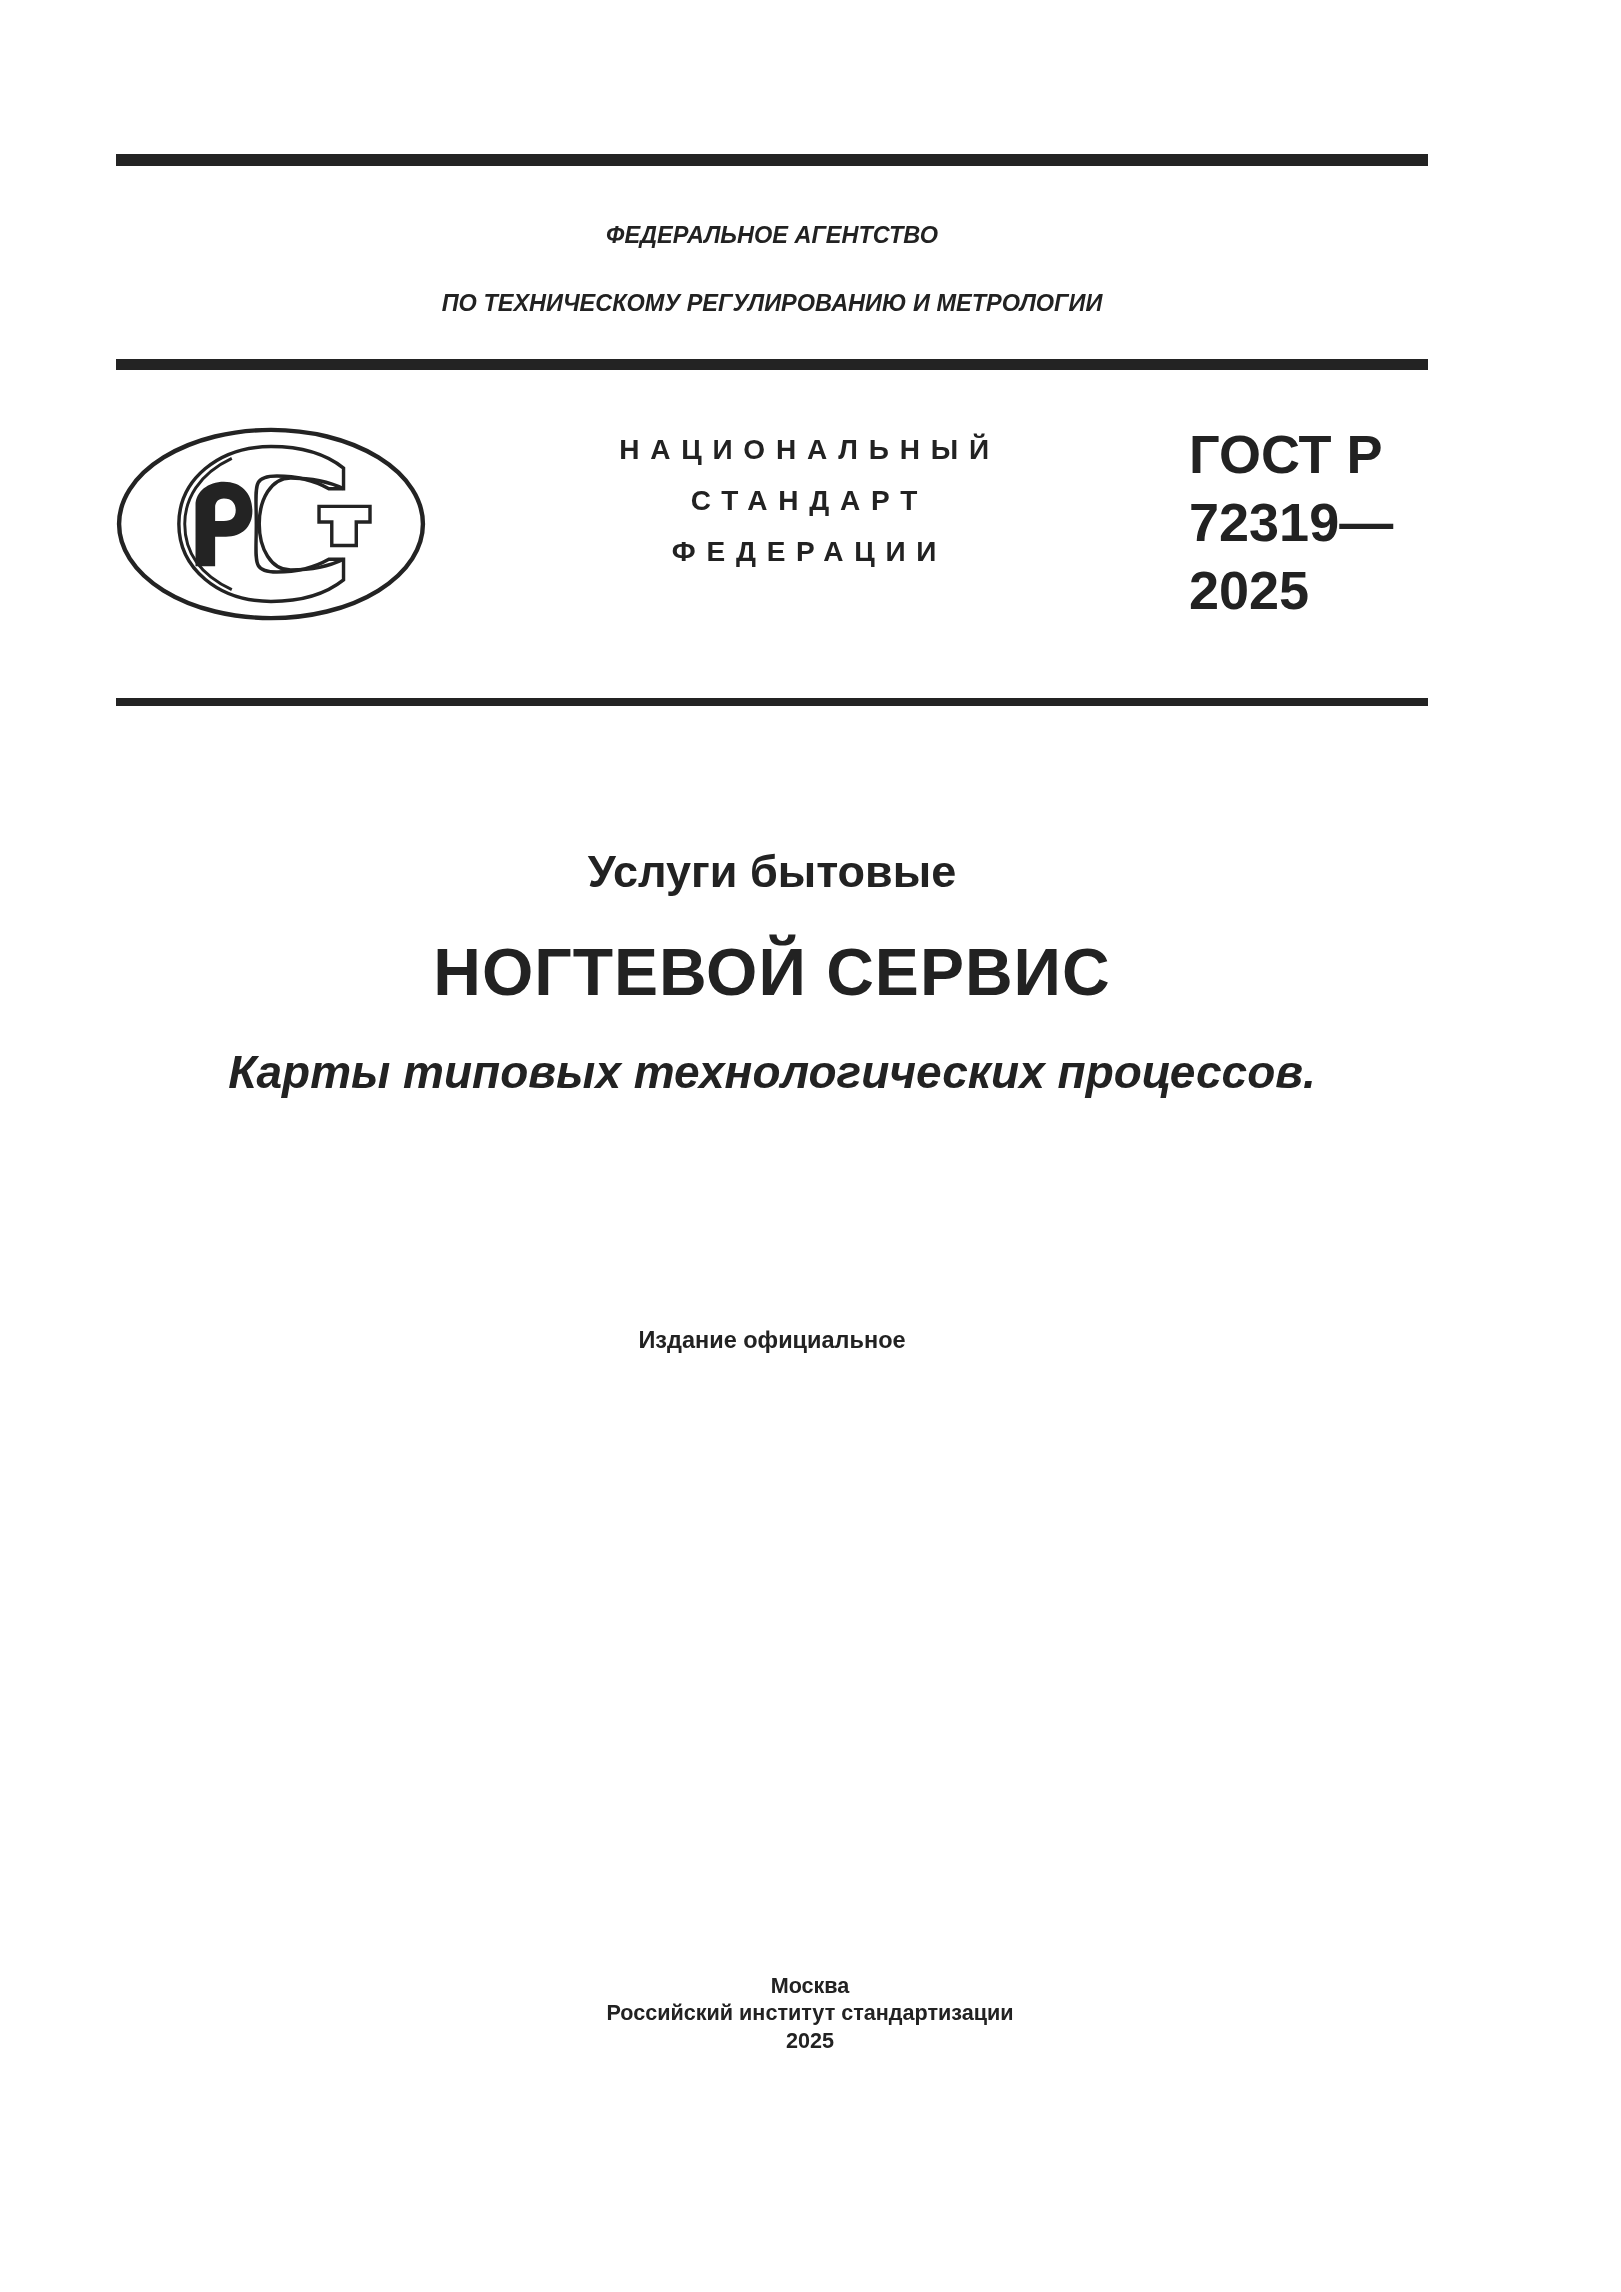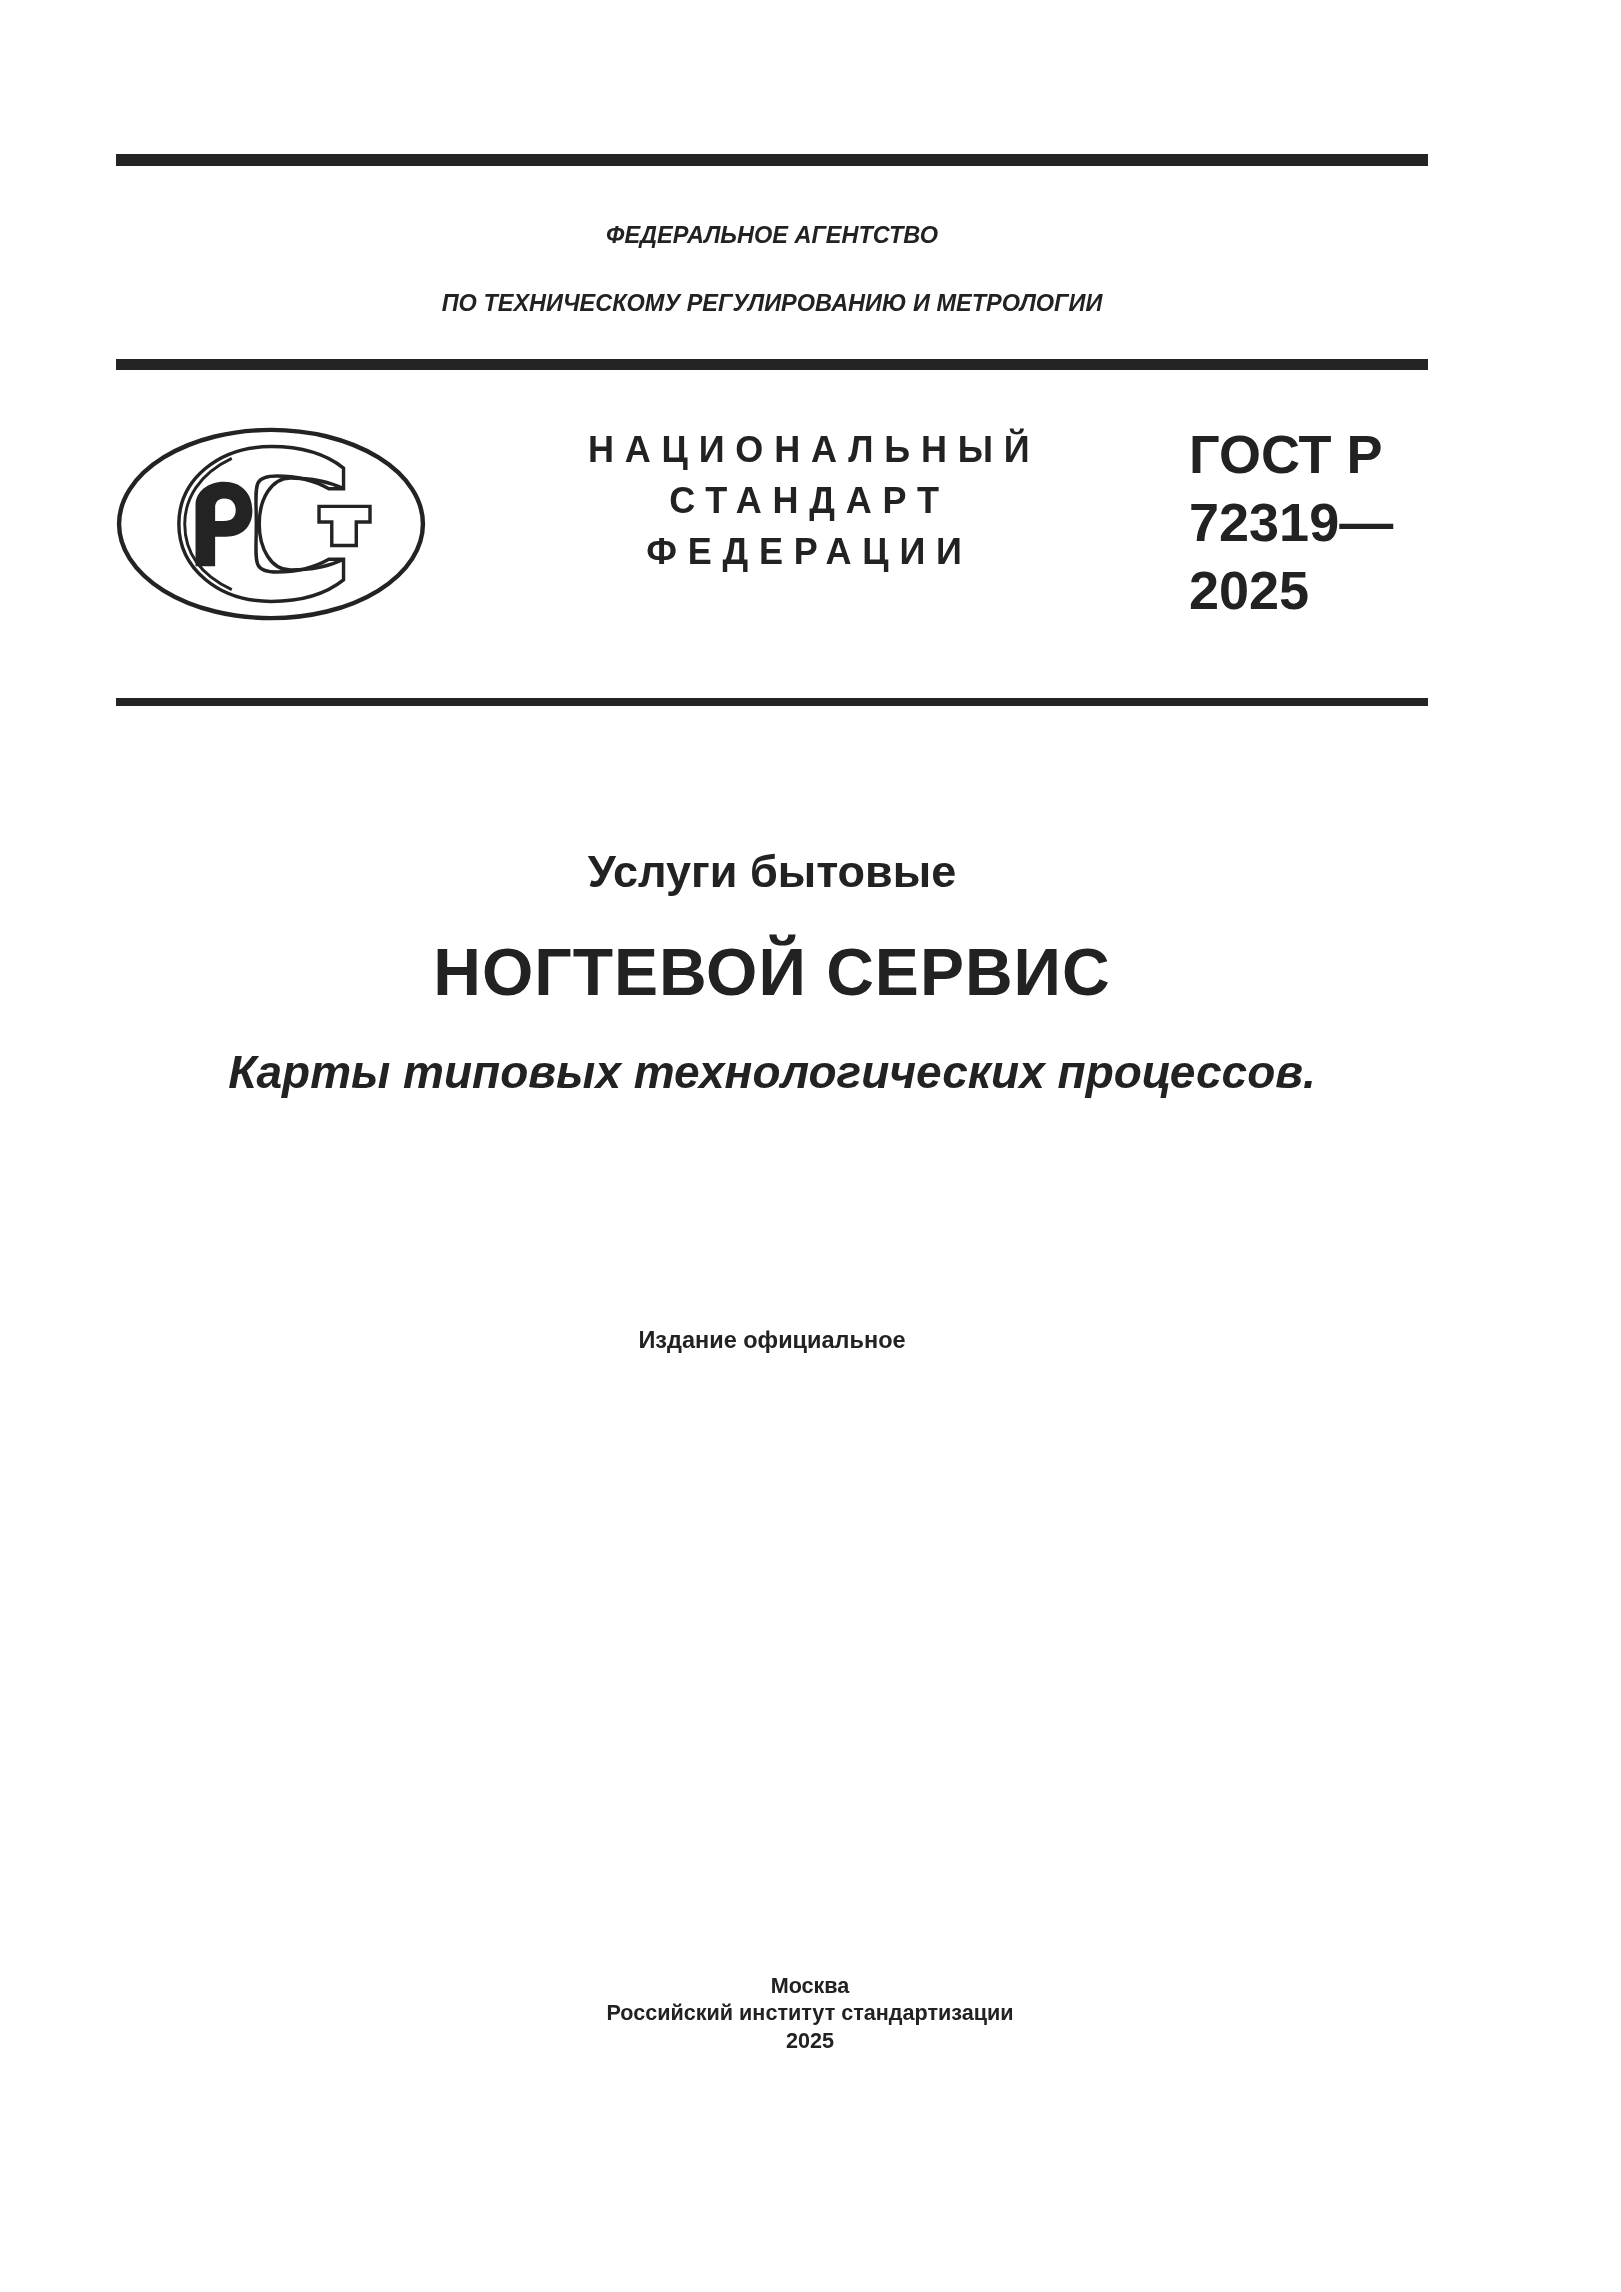--- a/index.html
+++ b/index.html
@@ -49,21 +49,21 @@
       height: 198px;
     }
 
     .national {
       position: absolute;
       left: 588px;
       width: 443px;
       top: 424px;
       text-align: center;
       font-weight: bold;
-      font-size: 36px;
+      font-size: 28px;
       line-height: 51px;
       letter-spacing: 10.8px;
     }
     .national div { white-space: nowrap; }
 
     .gost {
       position: absolute;
       left: 1189px;
       top: 420px;
       font-weight: bold;

